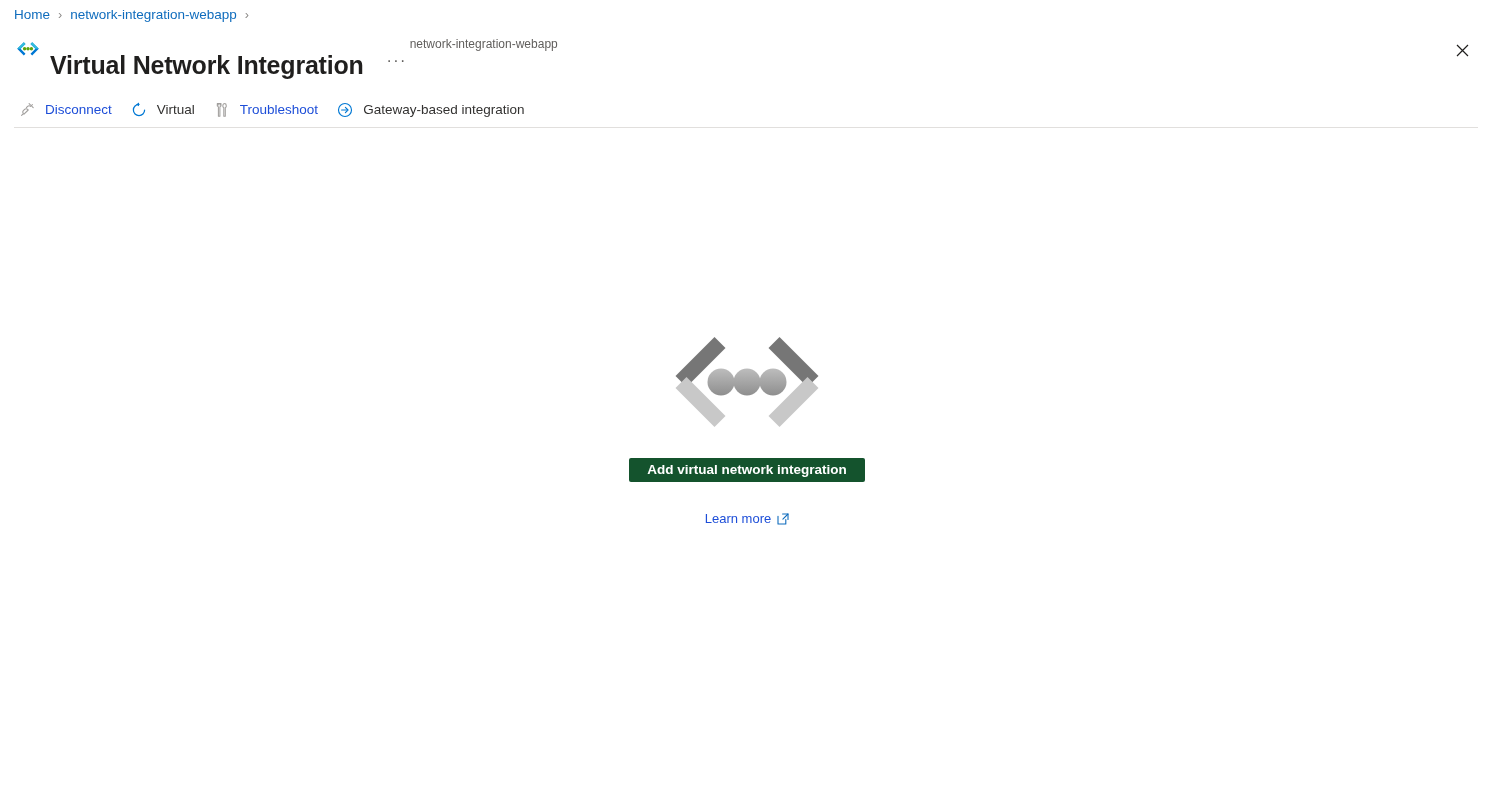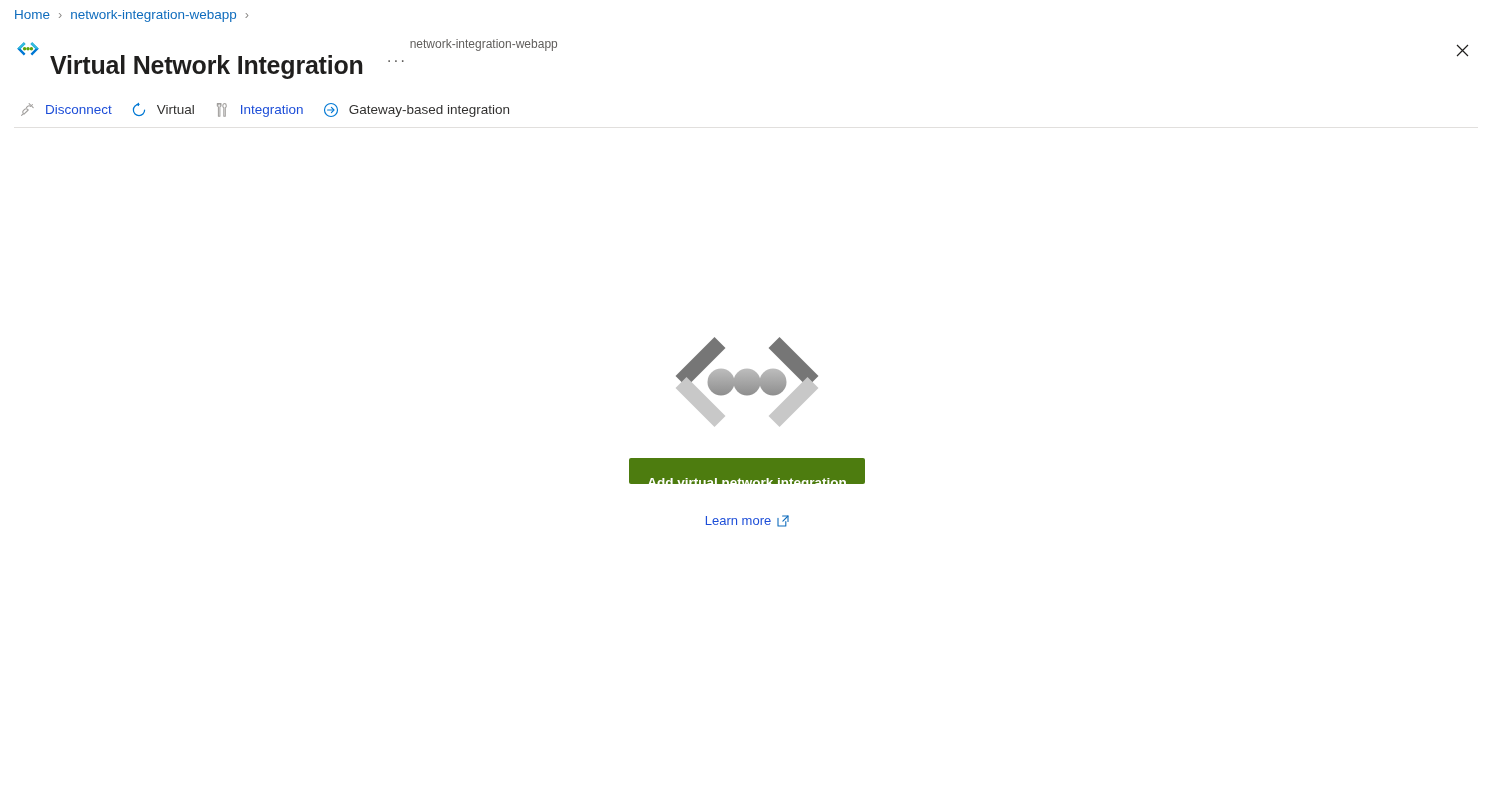--- a/index.html
+++ b/index.html
@@ -172,29 +172,29 @@
     height: 118px;
   }
   .empty-message {
     margin-top: 20px;
     font-size: 13.5px;
     color: #323130;
     line-height: 20px;
   }
   .primary-btn {
     margin-top: 10px;
-    background: #4d7c0f;
+    background: #14532d;
     color: #ffffff;
     border: none;
     border-radius: 2px;
     font-family: "Liberation Sans", sans-serif;
     font-size: 13.5px;
     font-weight: 600;
     height: 24px;
-    padding: 13px 18px;
+    padding: 0 18px;
     cursor: pointer;
     line-height: 24px;
   }
   .learn-more {
     margin-top: 28px;
     display: flex;
     align-items: center;
     color: #1d4ed8;
     font-size: 13px;
     cursor: pointer;
@@ -276,21 +276,21 @@
 
     <div class="cmd disabled">
       <span class="cmd-icon">
         <svg width="16" height="16" viewBox="0 0 16 16" aria-hidden="true">
           <g stroke="#a19f9d" stroke-width="1.05" fill="none" stroke-linejoin="round">
             <path d="M4.2 1.6 L4.2 3.6 M6.1 1.6 L6.1 3.6 M3.3 1.6 L7 1.6 L7 3.9 L5.9 4.9 L5.9 14.3 L4.4 14.3 L4.4 4.9 L3.3 3.9 Z"></path>
             <path d="M10.6 1.6 a1.6 1.6 0 0 1 1.6 1.6 l0 1.7 -0.9 0.8 0 8.6 -1.5 0 0 -8.6 -0.9 -0.8 0 -1.7 a1.6 1.6 0 0 1 1.7 -1.6 z"></path>
           </g>
         </svg>
       </span>
-      <span class="cmd-label">Integration</span>
+      <span class="cmd-label">Troubleshoot</span>
     </div>
 
     <div class="cmd">
       <span class="cmd-icon">
         <svg width="16" height="16" viewBox="0 0 16 16" aria-hidden="true">
           <circle cx="8" cy="8" r="6.5" stroke="#0078d4" stroke-width="1.15" fill="none"></circle>
           <path d="M4.6 8 L10.4 8" stroke="#0078d4" stroke-width="1.15" stroke-linecap="round"></path>
           <path d="M8.4 5.4 L11 8 L8.4 10.6" stroke="#0078d4" stroke-width="1.15" fill="none" stroke-linecap="round" stroke-linejoin="round"></path>
         </svg>
       </span>

